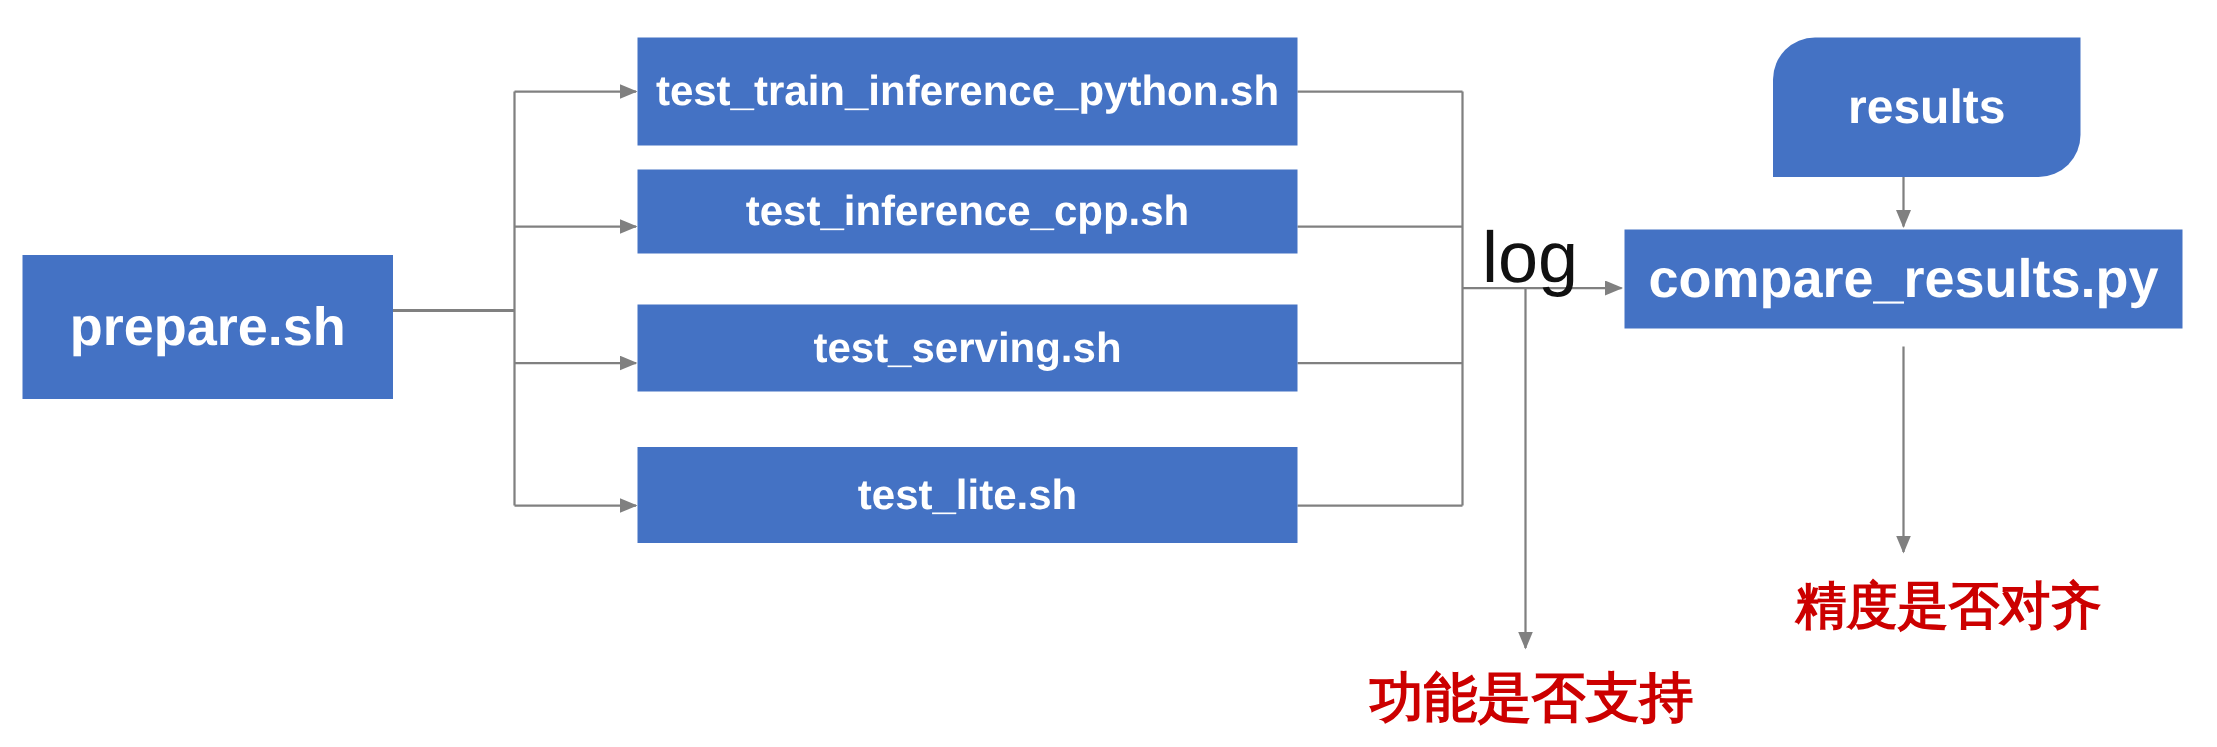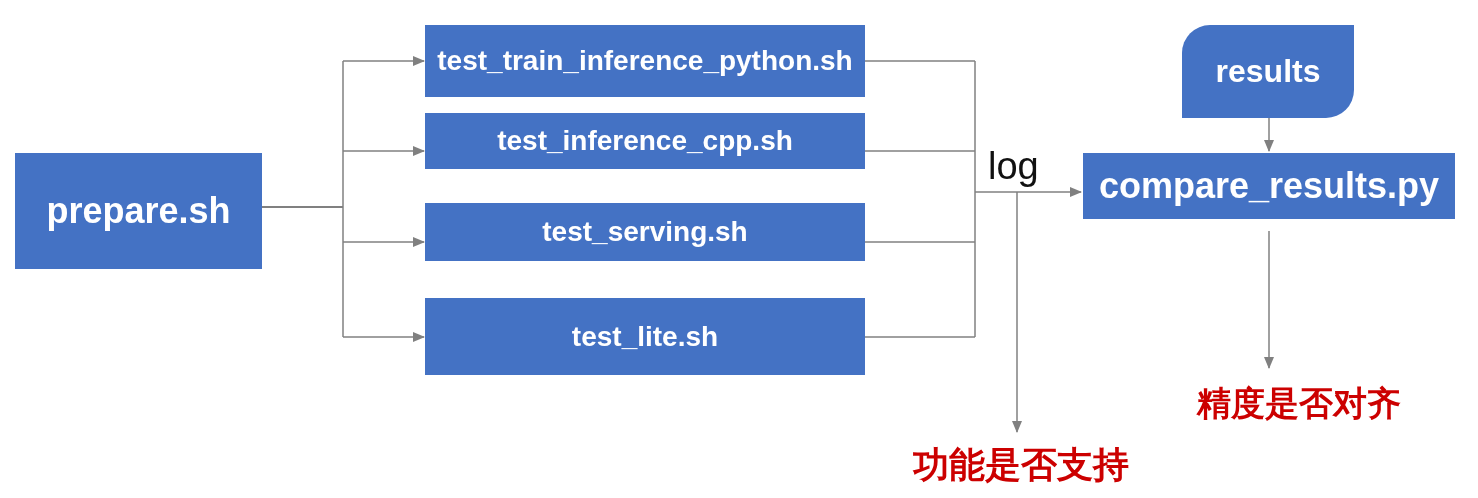--- a/index.html
+++ b/index.html
@@ -26,32 +26,32 @@
     position: absolute;
     background: var(--box-blue);
     color: var(--box-text);
     display: flex;
     align-items: center;
     justify-content: center;
     font-weight: bold;
     text-align: center;
     box-sizing: border-box;
   }
-  .node-prepare   { left: 15px;   top: 153px; width: 247px; height: 116px; font-size: 36px; }
+  .node-prepare   { left: 15px;   top: 170px; width: 247px; height: 96px; font-size: 36px; }
   .node-test      { left: 425px;  width: 440px; font-size: 28px; }
   .node-test-1    { top: 25px;  height: 72px; }
   .node-test-2    { top: 113px; height: 56px; }
   .node-test-3    { top: 203px; height: 58px; }
-  .node-test-4    { top: 298px; height: 77px; }
-  .node-results   { left: 1182px; top: 25px;  width: 172px; height: 93px; font-size: 32px;
+  .node-test-4    { top: 298px; height: 64px; }
+  .node-results   { left: 1182px; top: 25px;  width: 205px; height: 93px; font-size: 32px;
                     border-radius: 28px 0 28px 0; }
   .node-compare   { left: 1083px; top: 153px; width: 372px; height: 66px; font-size: 36px; }
   .label-log {
     position: absolute; left: 988px; top: 145px;
-    font-size: 38px; color: var(--log-text); font-weight: 400;
+    font-size: 48px; color: var(--log-text); font-weight: 400;
   }
   .label-red {
     position: absolute; color: var(--red-text); font-weight: bold; white-space: nowrap;
   }
   .label-function  { left: 913px;  top: 441px; font-size: 36px; }
   .label-precision { left: 1161px; top: 381px; font-size: 34px; margin-left: 36px; }
 </style>
 </head>
 <body>
 

